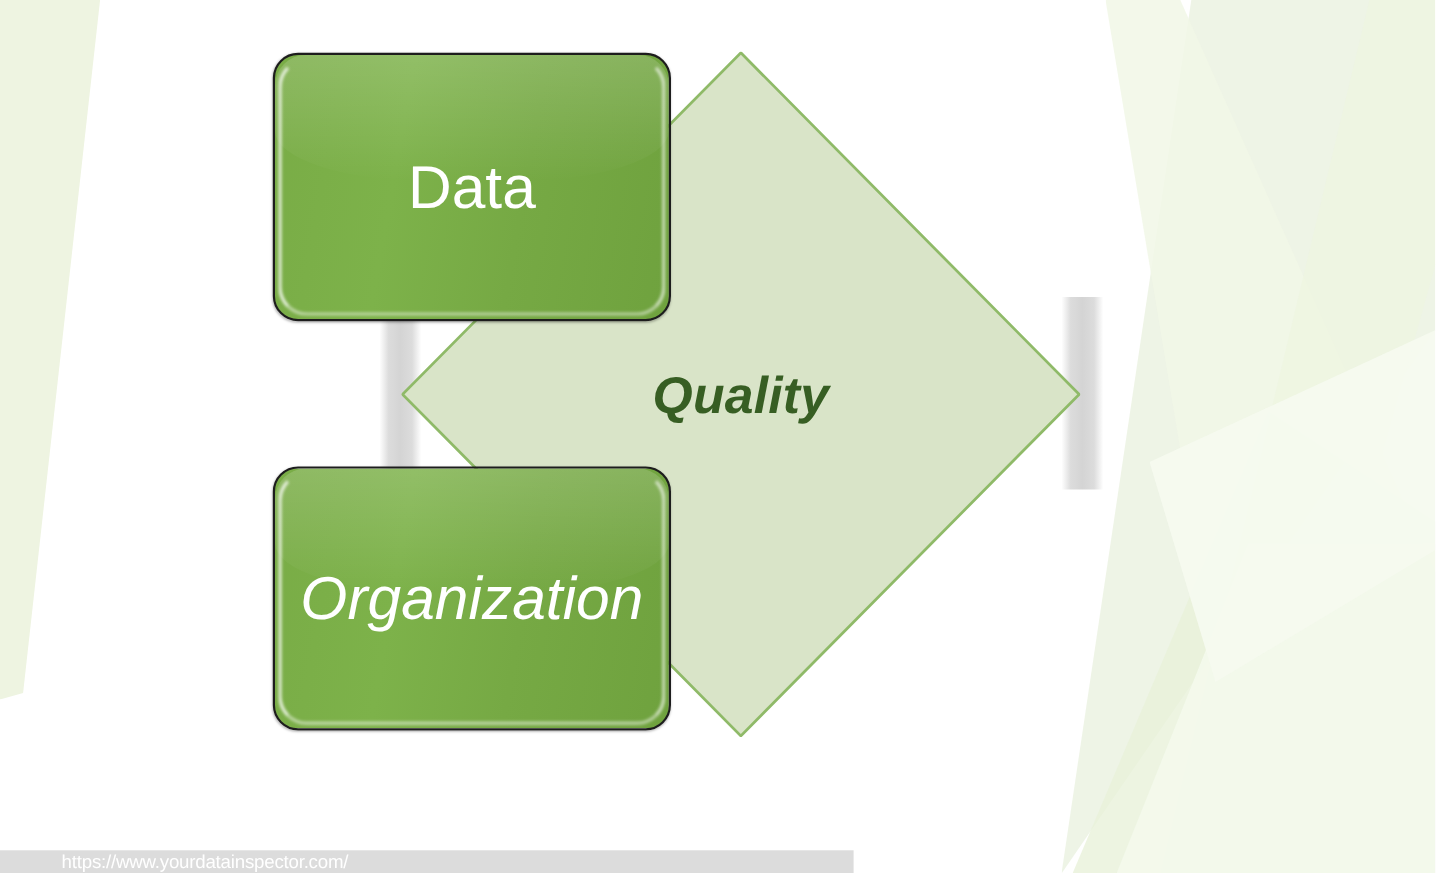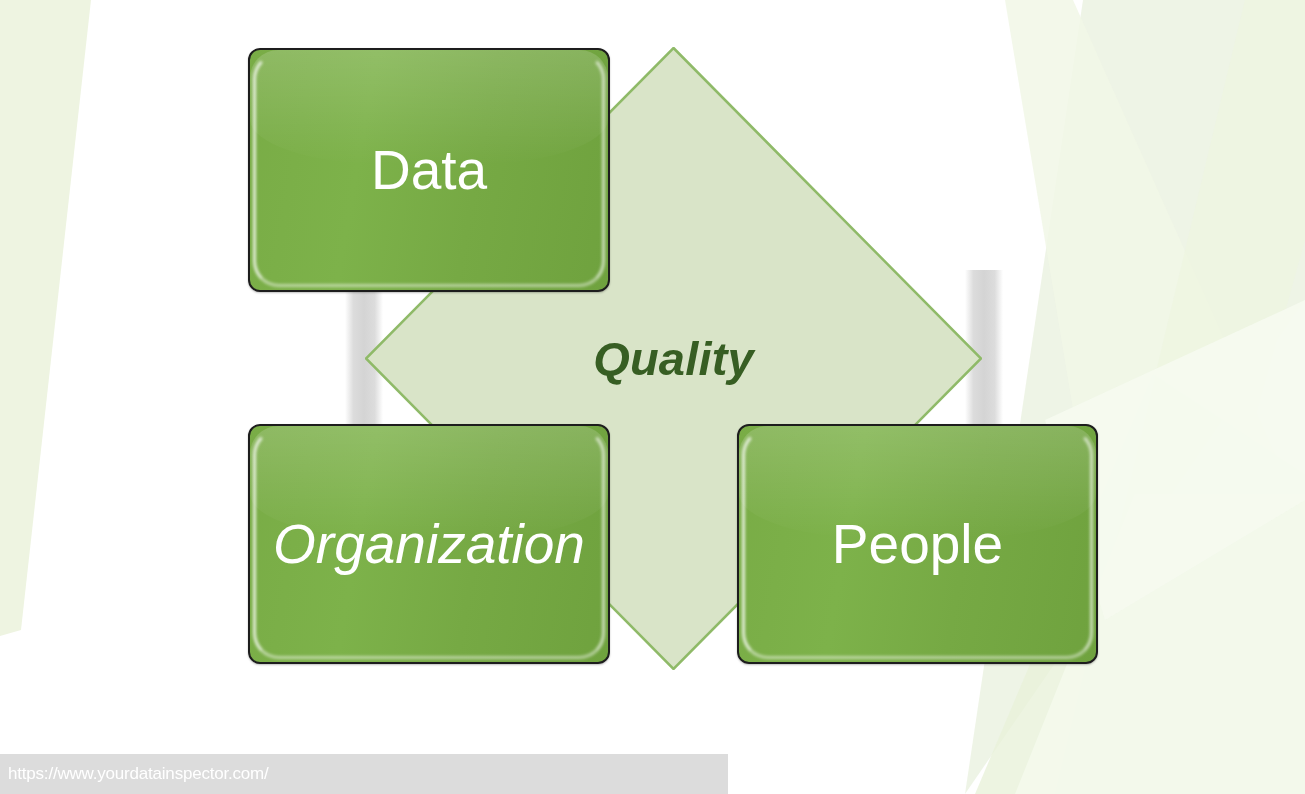--- a/index.html
+++ b/index.html
@@ -101,21 +101,21 @@
     font-size: 47px;
     font-weight: bold;
     font-style: italic;
     color: #375e23;
     letter-spacing: .2px;
   }
 
   
   .node {
     position: absolute;
-    border-radius: 12px;
+    border-radius: 23px;
     border: 2px solid #1d1d1d;
     background:
       linear-gradient(100deg,
         #79ac46 0%,
         #7db24a 32%,
         #76a944 62%,
         #6fa23e 100%);
     box-sizing: border-box;
     overflow: hidden;
     box-shadow: 0 1px 2px rgba(0,0,0,.25);
@@ -152,24 +152,25 @@
     font-size: 55px;
     font-weight: 400;
     line-height: 1;
     text-align: center;
   }
 
   
   .url-bar {
     position: absolute;
     left: 0; bottom: 0;
-    width: 728px; height: 40px;
+    width: 728px; height: 21px;
     background: #dcdcdc;
     display: flex;
     align-items: center;
+    padding-left: 48px;
   }
   .url-text {
     color: #ffffff;
     font-size: 17px;
     padding-left: 8px;
     letter-spacing: -0.2px;
     white-space: nowrap;
   }
 </style>
 </head>
@@ -201,21 +202,18 @@
 
   <div class="node" style="left:248px; top:48px; width:362px; height:244px;">
     <div class="node-label">Data</div>
   </div>
 
 
   <div class="node" style="left:248px; top:424px; width:362px; height:240px;font-style:italic;">
     <div class="node-label">Organization</div>
   </div>
 
-  <div class="node" style="left:737px; top:424px; width:361px; height:240px;">
-    <div class="node-label">People</div>
-  </div>
 
   <div class="url-bar">
     <span class="url-text">https://www.yourdatainspector.com/</span>
   </div>
 
 </div>
 
 </body></html>

